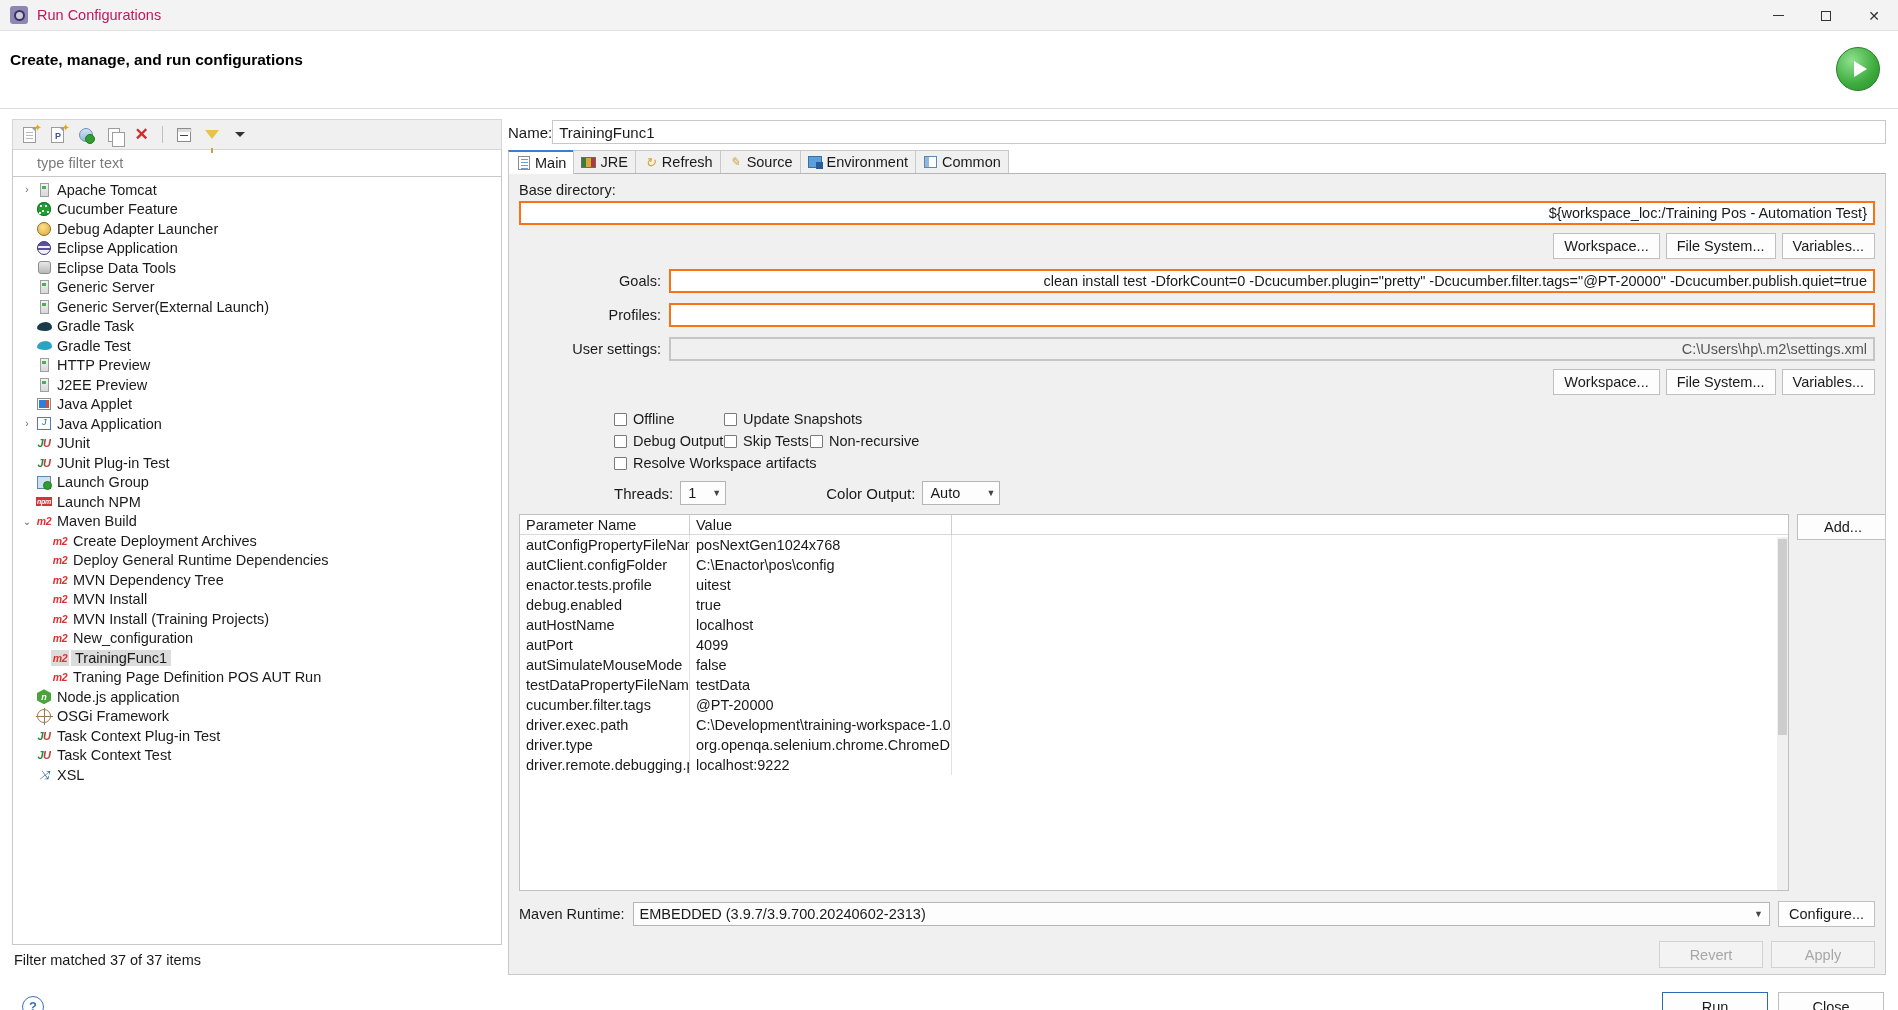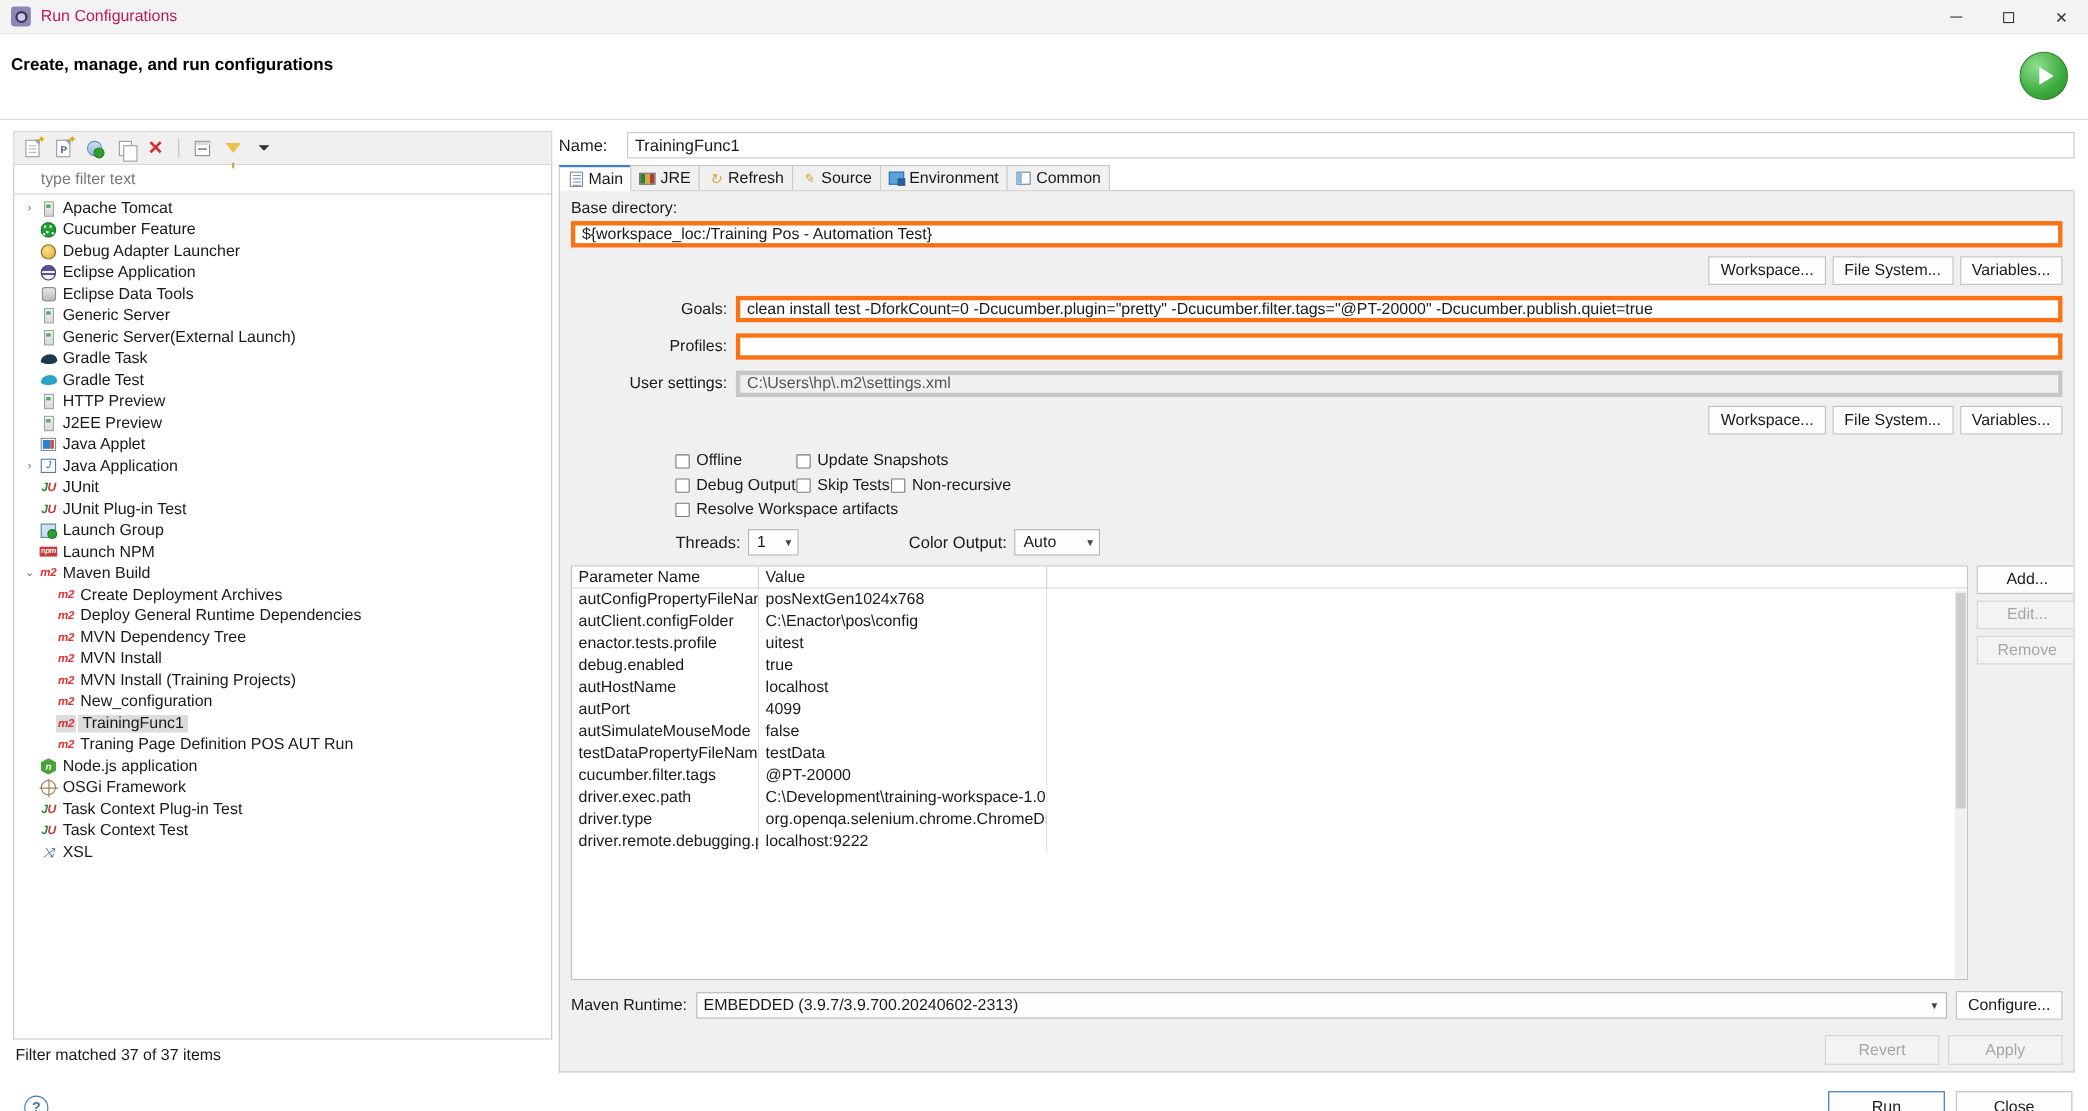--- a/index.html
+++ b/index.html
@@ -245,21 +245,21 @@
     flex: 1;
     margin-left: 6px;
     display: flex;
     flex-direction: column;
   }
   .name-row {
     display: flex; align-items: center;
     height: 26px;
     margin-bottom: 5px;
   }
-  .name-label { font-size: 15px; margin-right: 18px; text-align: right; }
+  .name-label { font-size: 15px; margin-right: 0; text-align: right; }
   .name-input {
     flex: 1;
     height: 24px;
     border: 1px solid #c8c8c8;
     background: #fff;
     display: flex; align-items: center;
     padding: 0 6px;
     font-size: 15px;
   }
 
@@ -305,25 +305,26 @@
     background: #f0f0f0;
     padding: 8px 10px 6px 10px;
     display: flex;
     flex-direction: column;
     overflow: hidden;
   }
   .field-label { font-size: 14.5px; margin-bottom: 3px; }
   .text-input {
     height: 24px;
     background: #fff;
-    border: 4px solid #f97316;
+    border: 2px solid #f97316;
     display: flex; align-items: center;
     padding: 0 6px;
     font-size: 14.5px;
     width: 100%;
+    justify-content: flex-end;
   }
   .text-input.readonly { background: #f0f0f0; color: #555; border-color: #c6c6c6; }
   .btn-row { display: flex; justify-content: flex-end; gap: 6px; margin-top: 8px; }
   .btn {
     height: 26px;
     min-width: 92px;
     padding: 0 10px;
     background: #fdfdfd;
     border: 1px solid #bfbfbf;
     font-size: 14.5px;
@@ -373,21 +374,21 @@
          display:flex; align-items:center; overflow:hidden; white-space:nowrap; }
   .pc2 { width: 262px; padding-left: 6px; border-right: 1px solid #e3e3e3; height: 20px;
          display:flex; align-items:center; overflow:hidden; white-space:nowrap; }
   .pc3 { flex: 1; height: 20px; }
   .prow.head .pc1, .prow.head .pc2 { border-right: 1px solid #cfcfcf; }
   .prow.head { border-bottom: 1px solid #d9d9d9; background: #fff; }
   .vscroll {
     position: absolute; right: 0; top: 22px; bottom: 0; width: 11px; background: #f0f0f0;
   }
   .vthumb { position:absolute; left:1px; top:2px; width:9px; height: 196px; background:#cdcdcd; }
-  .table-btns { display: flex; flex-direction: column; gap: 6px; width: 78px; flex: none; }
+  .table-btns { display: flex; flex-direction: row; gap: 6px; width: 78px; flex: none; }
 
   .runtime-row { display: flex; align-items: center; margin-top: 10px; gap: 8px; }
   .runtime-row .lab { font-size: 14.5px; flex: none; }
   .runtime-combo {
     flex: 1; height: 24px; border: 1px solid #b5b5b5; background: #fdfdfd;
     display: flex; align-items: center; padding: 0 6px; font-size: 14.5px;
   }
   .runtime-combo .ar { margin-left: auto; font-size: 9px; color: #444; }
 
   .revert-row { display: flex; justify-content: flex-end; gap: 8px; margin-top: 14px; }

